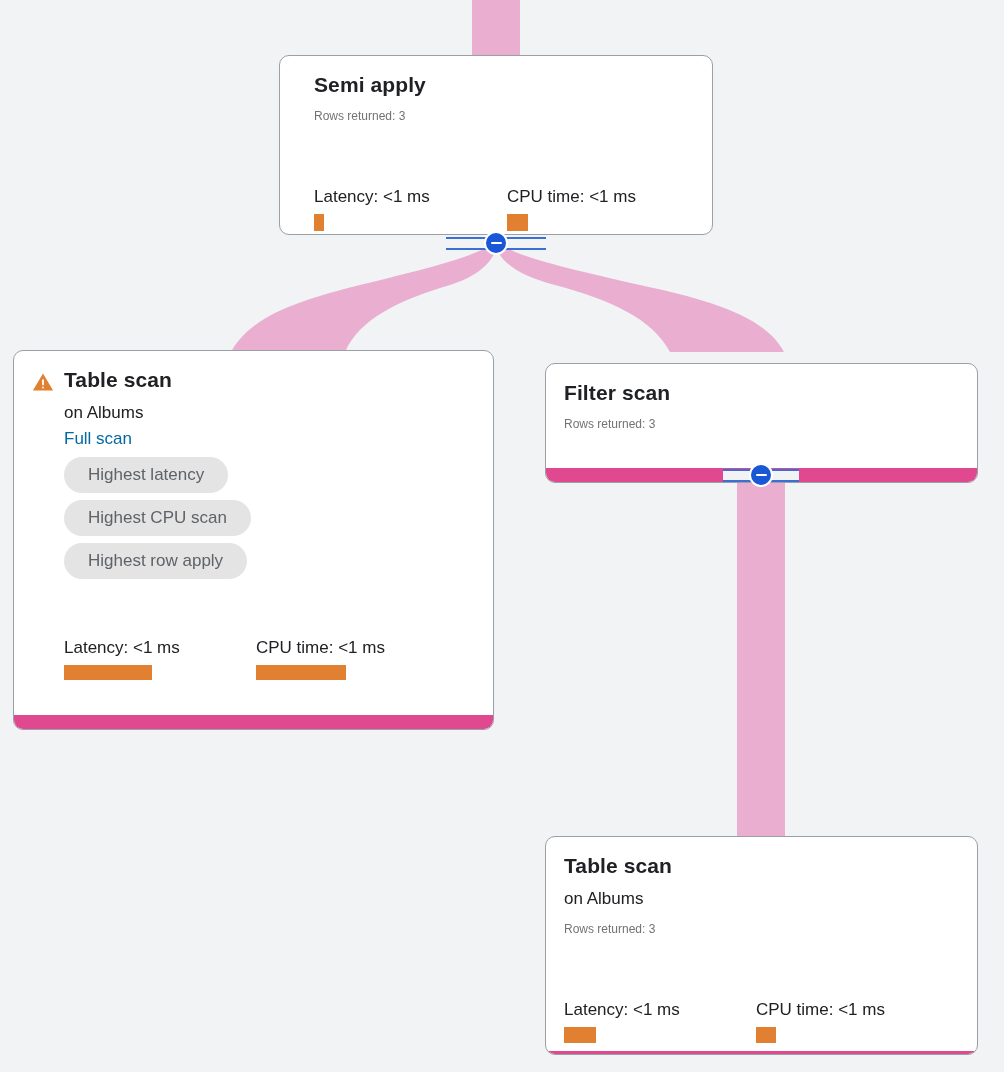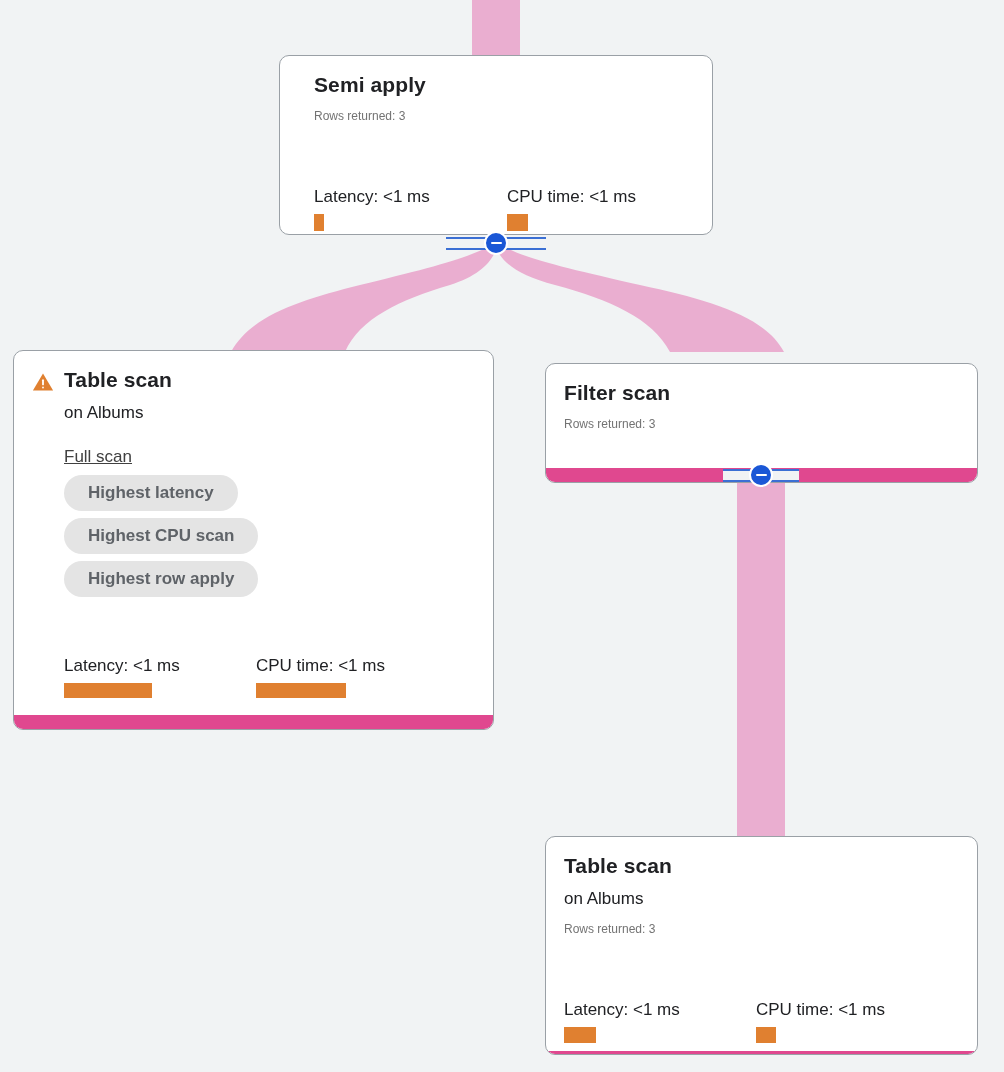--- a/index.html
+++ b/index.html
@@ -63,39 +63,38 @@
     color: #202124;
     line-height: 26px;
     letter-spacing: 0.1px;
   }
   .node-sub {
     font-size: 17px;
     color: #202124;
     line-height: 24px;
     margin-top: 8px;
   }
-  .node-sub.muted { color: #404040; margin-top: 20px; text-decoration: underline; }
+  .node-sub.muted { color: #0369a1; margin-top: 2px; }
   .rows-line {
     font-size: 12px;
     color: #737373;
     line-height: 24px;
     margin-top: 6px;
   }
   .chips { margin-top: 6px; }
   .chip {
     display: block;
     width: max-content;
     background: #e4e4e4;
     color: #5f6368;
     font-size: 17px;
     line-height: 20px;
     padding: 8px 24px;
     border-radius: 18px;
     margin-bottom: 7px;
-    font-weight: bold;
   }
   .metrics {
     display: flex;
     margin-top: 14px;
   }
   .metric { box-sizing: border-box; }
   .metric-label {
     font-size: 17px;
     color: #202124;
     line-height: 22px;

